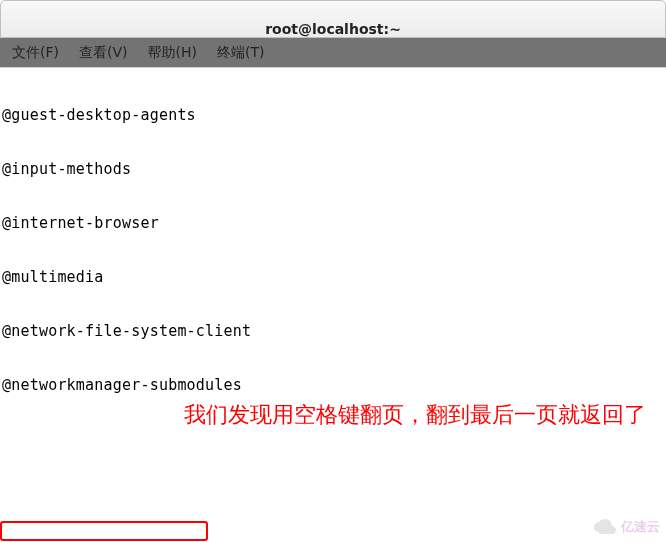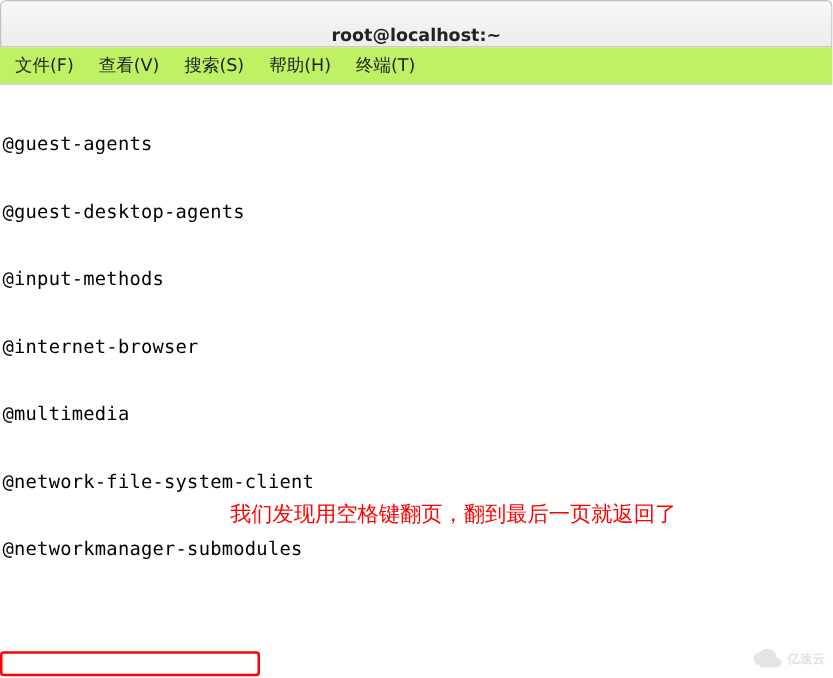--- a/index.html
+++ b/index.html
@@ -25,21 +25,21 @@
       align-items: flex-end;
       justify-content: center;
       font-family: "DejaVu Sans", sans-serif;
       font-weight: bold;
       font-size: 14px;
       color: #222;
     }
     .menubar {
       height: 30px;
       border-bottom: 1px solid #d0d0d0;
-      background: #bef264;
+      background: #737373;
       display: flex;
       align-items: center;
       padding: 0 4px;
       font-family: "DejaVu Sans", sans-serif;
       font-size: 14px;
       color: #222;
     }
     .menu-item {
       padding: 4px 8px;
       margin-right: 4px;
@@ -53,21 +53,21 @@
       white-space: pre;
       letter-spacing: 0.2px;
     }
     .terminal-line {
       height: 18px;
     }
     .annotation {
       position: absolute;
       color: #ff0000;
       font-family: "SimSun", "Microsoft YaHei", sans-serif;
-      font-size: 17px;
+      font-size: 22px;
       left: 184px;
       top: 400px;
     }
     .prompt-highlight {
       position: absolute;
       left: 0px;
       top: 521px;
       width: 208px;
       height: 20px;
       border: 2px solid #ff0000;
@@ -82,42 +82,40 @@
       display: flex;
       align-items: center;
       gap: 4px;
     }
     .watermark svg {
       width: 24px;
       height: 18px;
     }
     .watermark-text {
       font-family: "Microsoft YaHei", sans-serif;
-      font-size: 10px;
-      color: #737373;
+      font-size: 13px;
+      color: #a21caf;
       font-weight: bold;
     }
   </style>
 </head>
 <body>
 
 <div class="titlebar">
   <span>root@localhost:~</span>
 </div>
 
 <div class="menubar">
   <div class="menu-item">文件(F)</div>
   <div class="menu-item">查看(V)</div>
-  <div class="menu-item">搜索(S)</div>
   <div class="menu-item">帮助(H)</div>
   <div class="menu-item">终端(T)</div>
 </div>
 
 <div class="terminal-body">
-  <div class="terminal-line">@guest-agents</div>
   <div class="terminal-line">@guest-desktop-agents</div>
   <div class="terminal-line">@input-methods</div>
   <div class="terminal-line">@internet-browser</div>
   <div class="terminal-line">@multimedia</div>
   <div class="terminal-line">@network-file-system-client</div>
   <div class="terminal-line">@networkmanager-submodules</div>
   
   
   
   

